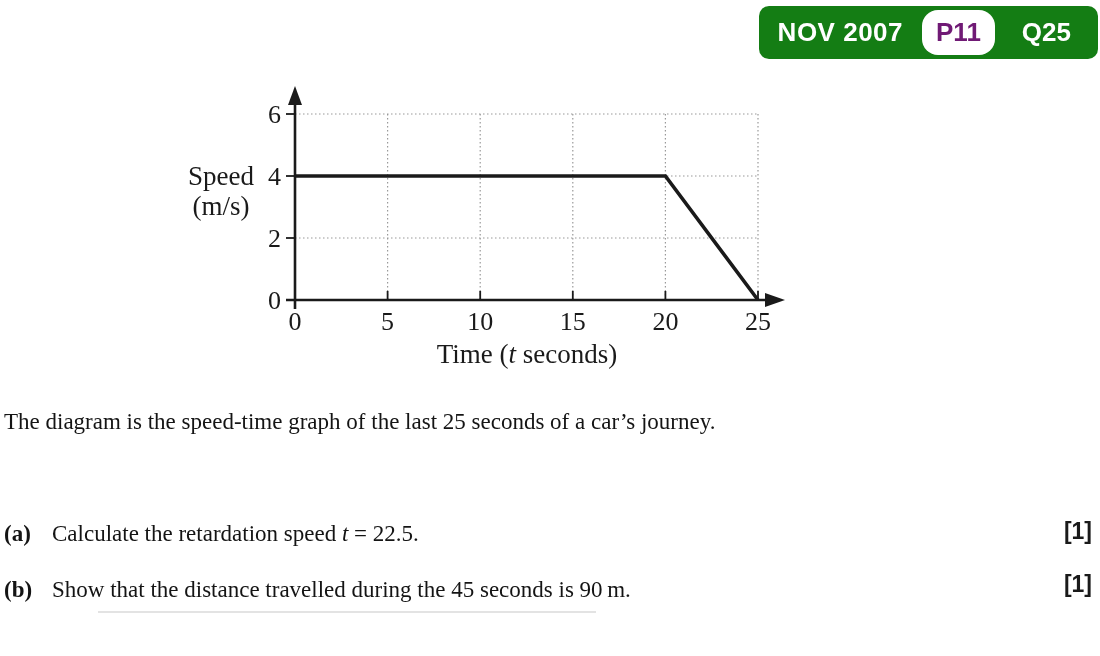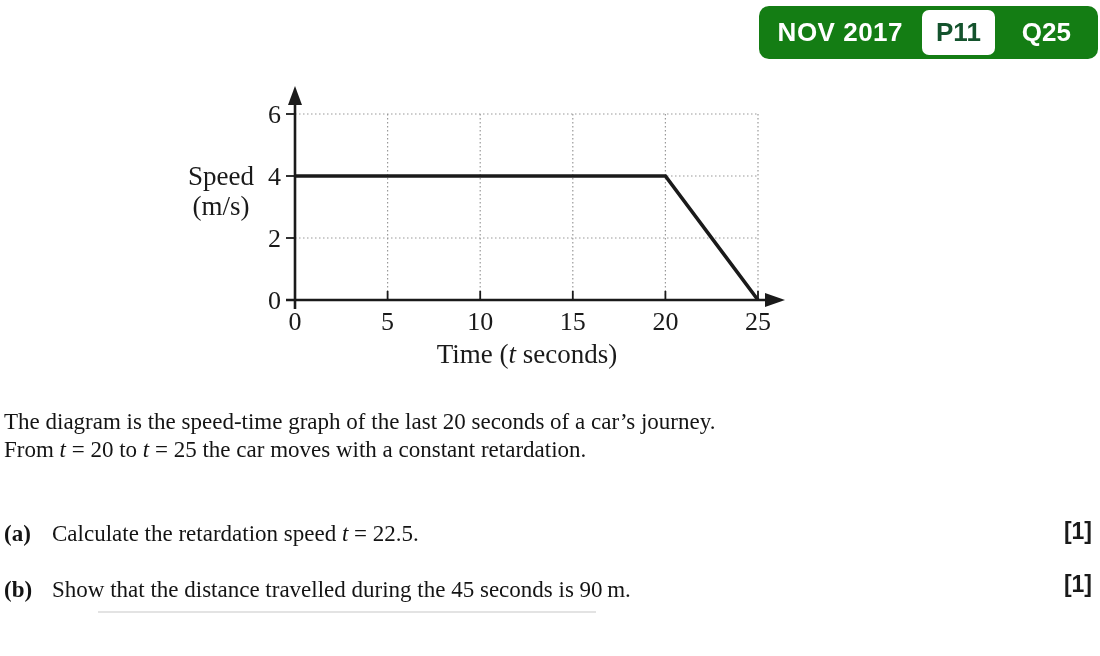--- a/index.html
+++ b/index.html
@@ -23,23 +23,23 @@
     display: flex;
     align-items: center;
     border-radius: 10px;
     font-family: "Liberation Sans", sans-serif;
     font-weight: bold;
     font-size: 26px;
   }
   .badge-session { color: #ffffff; padding: 0 19px; letter-spacing: 0.5px; }
   .badge-paper {
     background: #ffffff;
-    color: #14532d;
+    color: #701a75;
     height: 45px;
-    border-radius: 7px;
+    border-radius: 16px;
     display: flex;
     align-items: center;
     padding: 0 14px;
   }
   .badge-question { color: #ffffff; padding: 0 27px; }
 
   
   .chart-wrap {
     position: absolute;
     left: 186px;
@@ -85,21 +85,21 @@
     background: #d7d7d7;
     opacity: 0.7;
   }
 </style>
 </head>
 <body>
 
 <div class="page">
 
   <div class="badge" id="badge" style="background: rgb(20, 125, 20);">
-    <span class="badge-session">NOV 2017</span>
+    <span class="badge-session">NOV 2007</span>
     <span class="badge-paper">P11</span>
     <span class="badge-question">Q25</span>
   </div>
 
   <div class="chart-wrap">
     <svg width="620" height="300" viewBox="0 0 620 300">
         <line x1="109" y1="158" x2="572" y2="158" stroke="#999999" stroke-width="1.2" stroke-dasharray="1.5 2.5"></line>
         <line x1="109" y1="96" x2="572" y2="96" stroke="#999999" stroke-width="1.2" stroke-dasharray="1.5 2.5"></line>
         <line x1="109" y1="34" x2="572" y2="34" stroke="#999999" stroke-width="1.2" stroke-dasharray="1.5 2.5"></line>
         <line x1="201.6" y1="34" x2="201.6" y2="220" stroke="#999999" stroke-width="1.2" stroke-dasharray="1.5 2.5"></line>
@@ -130,22 +130,21 @@
         <text x="479.4" y="250" text-anchor="middle" font-size="26">20</text>
         <text x="572" y="250" text-anchor="middle" font-size="26">25</text>
         <polyline points="109,96 479.4,96 572,220" fill="none" stroke="#1a1a1a" stroke-width="3.6"></polyline>
         <text x="35" y="105" text-anchor="middle" font-size="27">Speed</text>
         <text x="35" y="135" text-anchor="middle" font-size="27">(m/s)</text>
         <text x="341" y="283" text-anchor="middle" font-size="27"><tspan>Time (</tspan><tspan font-style="italic">t</tspan><tspan> seconds)</tspan></text>
       </svg>
   </div>
 
   <div class="desc">
-    <div><span>The diagram is the speed-time graph of the last 20 seconds of a car’s journey.</span></div>
-    <div><span>From </span><span class="it">t</span><span> = 20 to </span><span class="it">t</span><span> = 25 the car moves with a constant retardation.</span></div>
+    <div><span>The diagram is the speed-time graph of the last 25 seconds of a car’s journey.</span></div>
   </div>
 
   <div class="faded-rule"></div>
 
   <div class="q-row" style="top:521px">
     <span class="q-label">(a)</span><span><span>Calculate the retardation speed </span><span class="it">t</span><span> = 22.5.</span></span>
     <span class="q-mark">[1]</span>
   </div>
 
   <div class="q-row" style="top:577px">

